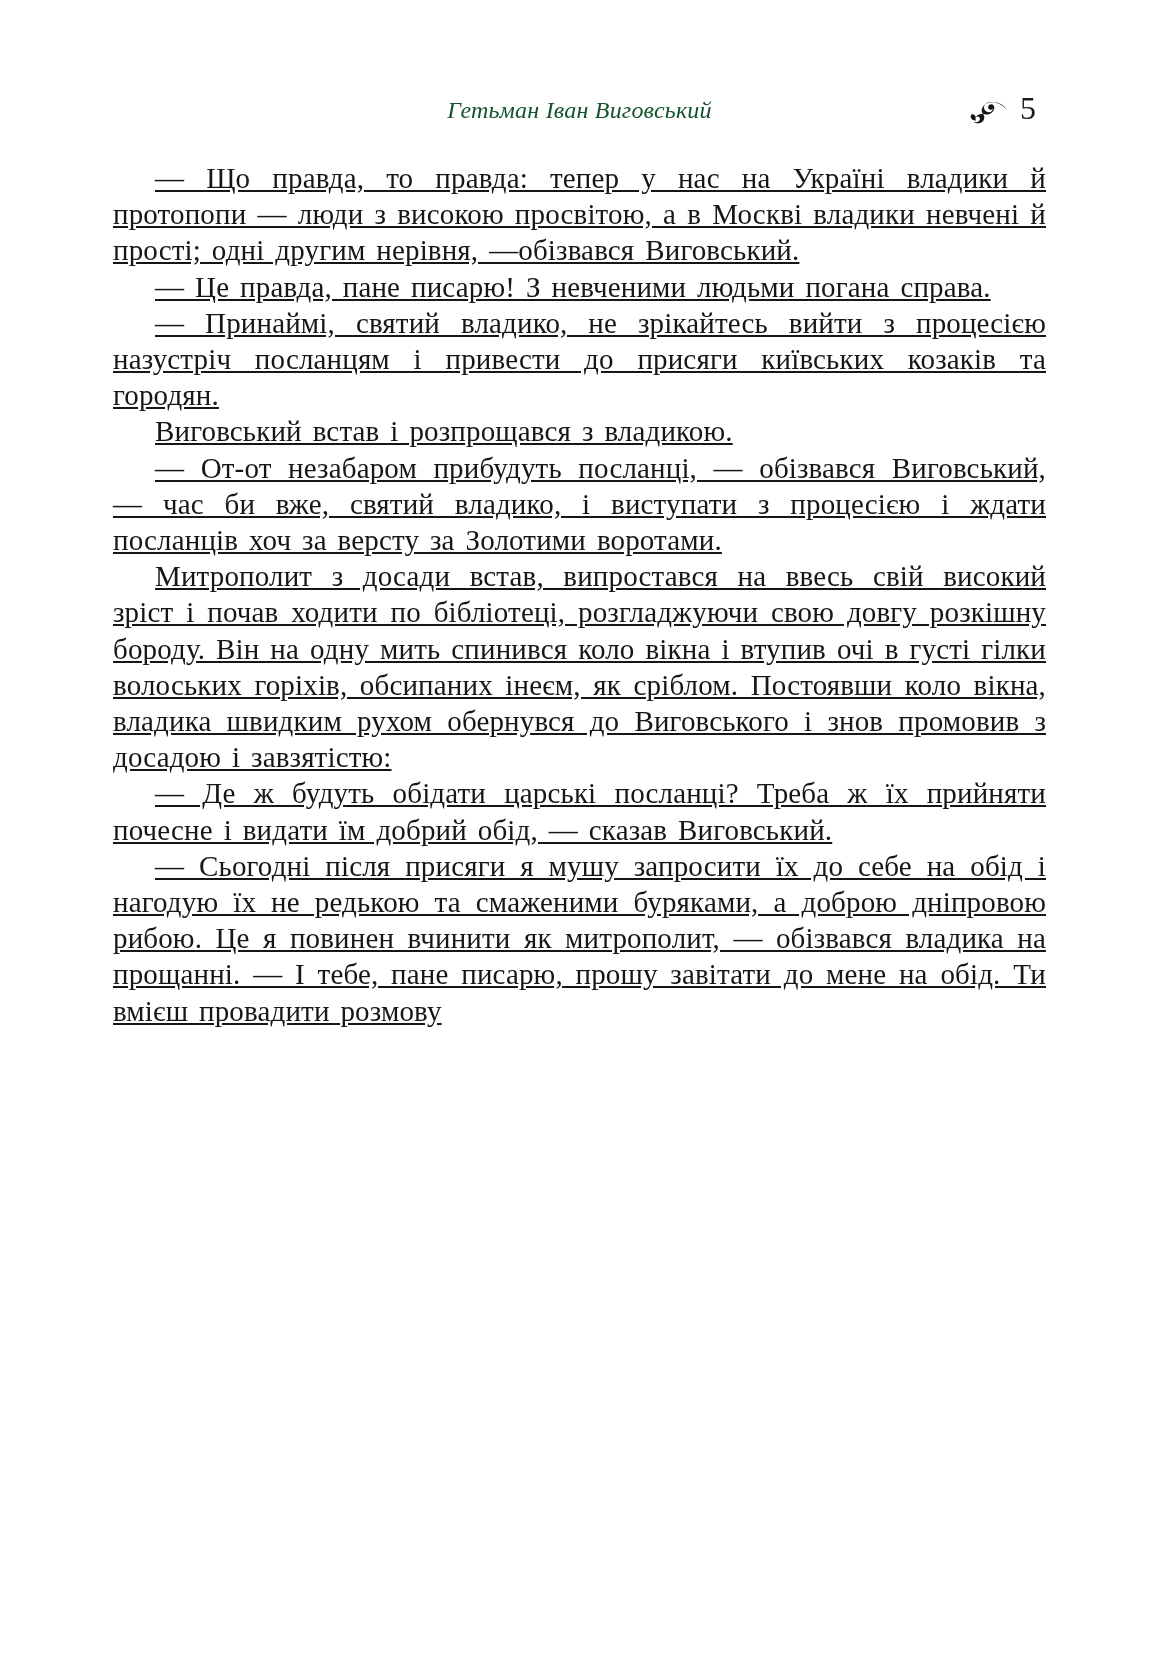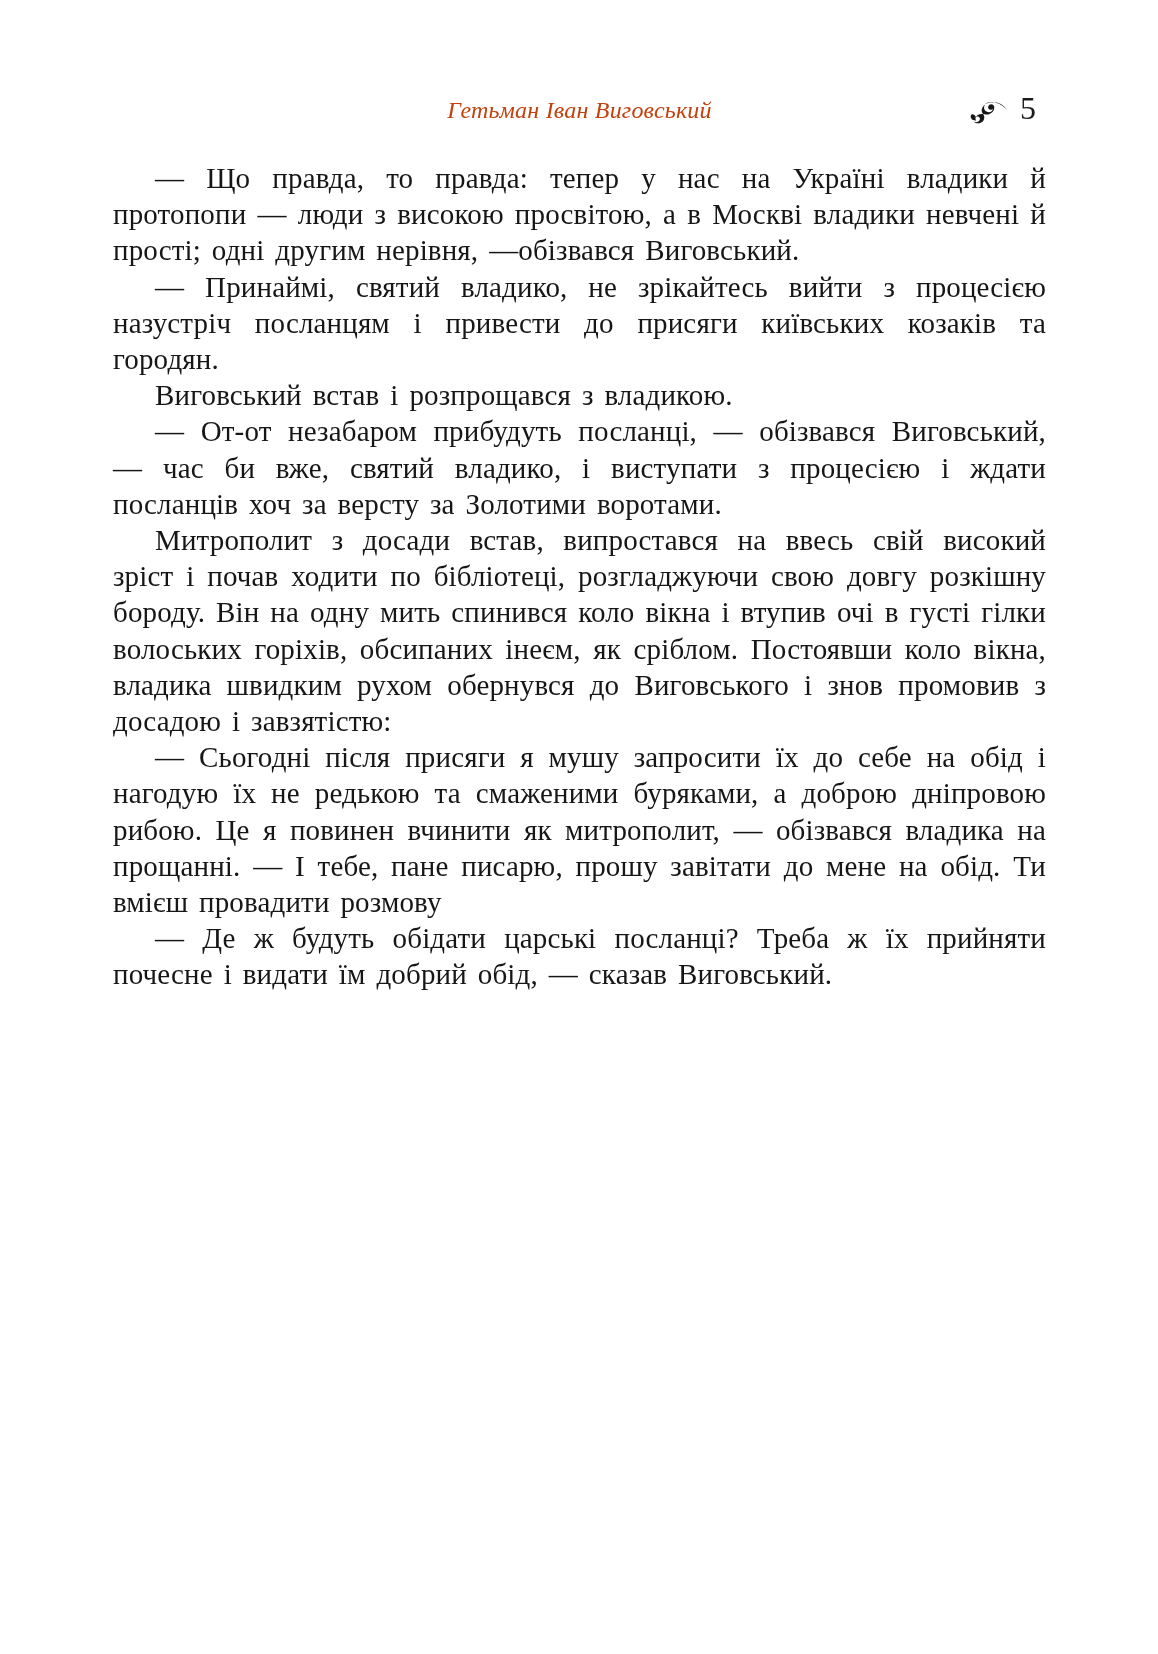--- a/index.html
+++ b/index.html
@@ -26,21 +26,21 @@
     left: 113px;
     width: 933px;
     height: 36px;
   }
   .running-title {
     text-align: center;
     font-style: italic;
     font-size: 24px;
     line-height: 32px;
     letter-spacing: 0.2px;
-    color: #c2410c;
+    color: #14532d;
   }
   .pageno-group {
     position: absolute;
     top: -4px;
     right: 10px;
     display: flex;
     align-items: center;
     gap: 12px;
   }
   .fleuron {
@@ -56,20 +56,21 @@
   }
   .text-block {
     position: absolute;
     top: 160px;
     left: 113px;
     width: 933px;
     font-size: 29px;
     line-height: 36.2px;
     text-align: justify;
     color: #161616;
+    text-decoration: underline;
   }
   .text-block p.para {
     margin: 0;
     padding: 0;
     text-indent: 42px;
     word-spacing: 3.5px;
     letter-spacing: 0.15px;
   }
 </style>
 </head>
@@ -86,21 +87,22 @@
           <path fill="#161616" d="M37 11 C32 3 21 0.5 14.5 6 C11 9 10.8 13.2 13.8 15.4 C10.8 14.4 7.4 15.4 5.8 18 C4.6 14.8 0.9 14.2 0.7 17.3 C0.5 19.9 3.1 22 6.2 21.4 C4.9 20 5.3 18 7 17.6 C8.9 17.2 10.4 18.9 9.8 20.8 C9 23.2 5.7 23.8 3.4 22.4 C6.2 25.3 11.4 24.6 13.5 21.4 C14.9 19.2 14.5 16.4 12.7 14.8 C16.6 16.7 21.5 15.2 23.6 11.4 C25.2 8.4 24 5.2 21.2 5.2 C18.4 5.2 17.1 8.6 19.2 10.3 C20.5 11.3 22.2 10.8 22.8 9.4 C23 12.2 19.6 14.1 16.6 12.6 C13.4 11 13.2 6.6 16.2 4.5 C21 1.1 31 3.9 37 11 Z"></path>
         </svg>
       </span>
       <span class="page-number">5</span>
     </div>
   </div>
 
   <div class="text-block">
 
   <p class="para">— Що правда, то правда: тепер у нас на Україні владики й протопопи — люди з високою просвітою, а в Москві владики невчені й прості; одні другим нерівня, —обізвався Виговський.</p>
+      <p class="para">— Це правда, пане писарю! З невченими людьми погана справа.</p>
       <p class="para">— Принаймі, святий владико, не зрікайтесь вийти з процесією назустріч посланцям і привести до присяги київських козаків та городян.</p>
       <p class="para">Виговський встав і розпрощався з владикою.</p>
       <p class="para">— От-от незабаром прибудуть посланці, — обізвався Виговський, — час би вже, святий владико, і виступати з процесією і ждати посланців хоч за версту за Золотими воротами.</p>
       <p class="para">Митрополит з досади встав, випростався на ввесь свій високий зріст і почав ходити по бібліотеці, розгладжуючи свою довгу розкішну бороду. Він на одну мить спинився коло вікна і втупив очі в густі гілки волоських горіхів, обсипаних інеєм, як сріблом. Постоявши коло вікна, владика швидким рухом обернувся до Виговського і знов промовив з досадою і завзятістю:</p>
+      <p class="para">— Де ж будуть обідати царські посланці? Треба ж їх прийняти почесне і видати їм добрий обід, — сказав Виговський.</p>
       <p class="para">— Сьогодні після присяги я мушу запросити їх до себе на обід і нагодую їх не редькою та смаженими буряками, а доброю дніпровою рибою. Це я повинен вчинити як митрополит, — обізвався владика на прощанні. — І тебе, пане писарю, прошу завітати до мене на обід. Ти вмієш провадити розмову</p>
-      <p class="para">— Де ж будуть обідати царські посланці? Треба ж їх прийняти почесне і видати їм добрий обід, — сказав Виговський.</p>
     </div>
 
 </div>
 
 </body></html>

